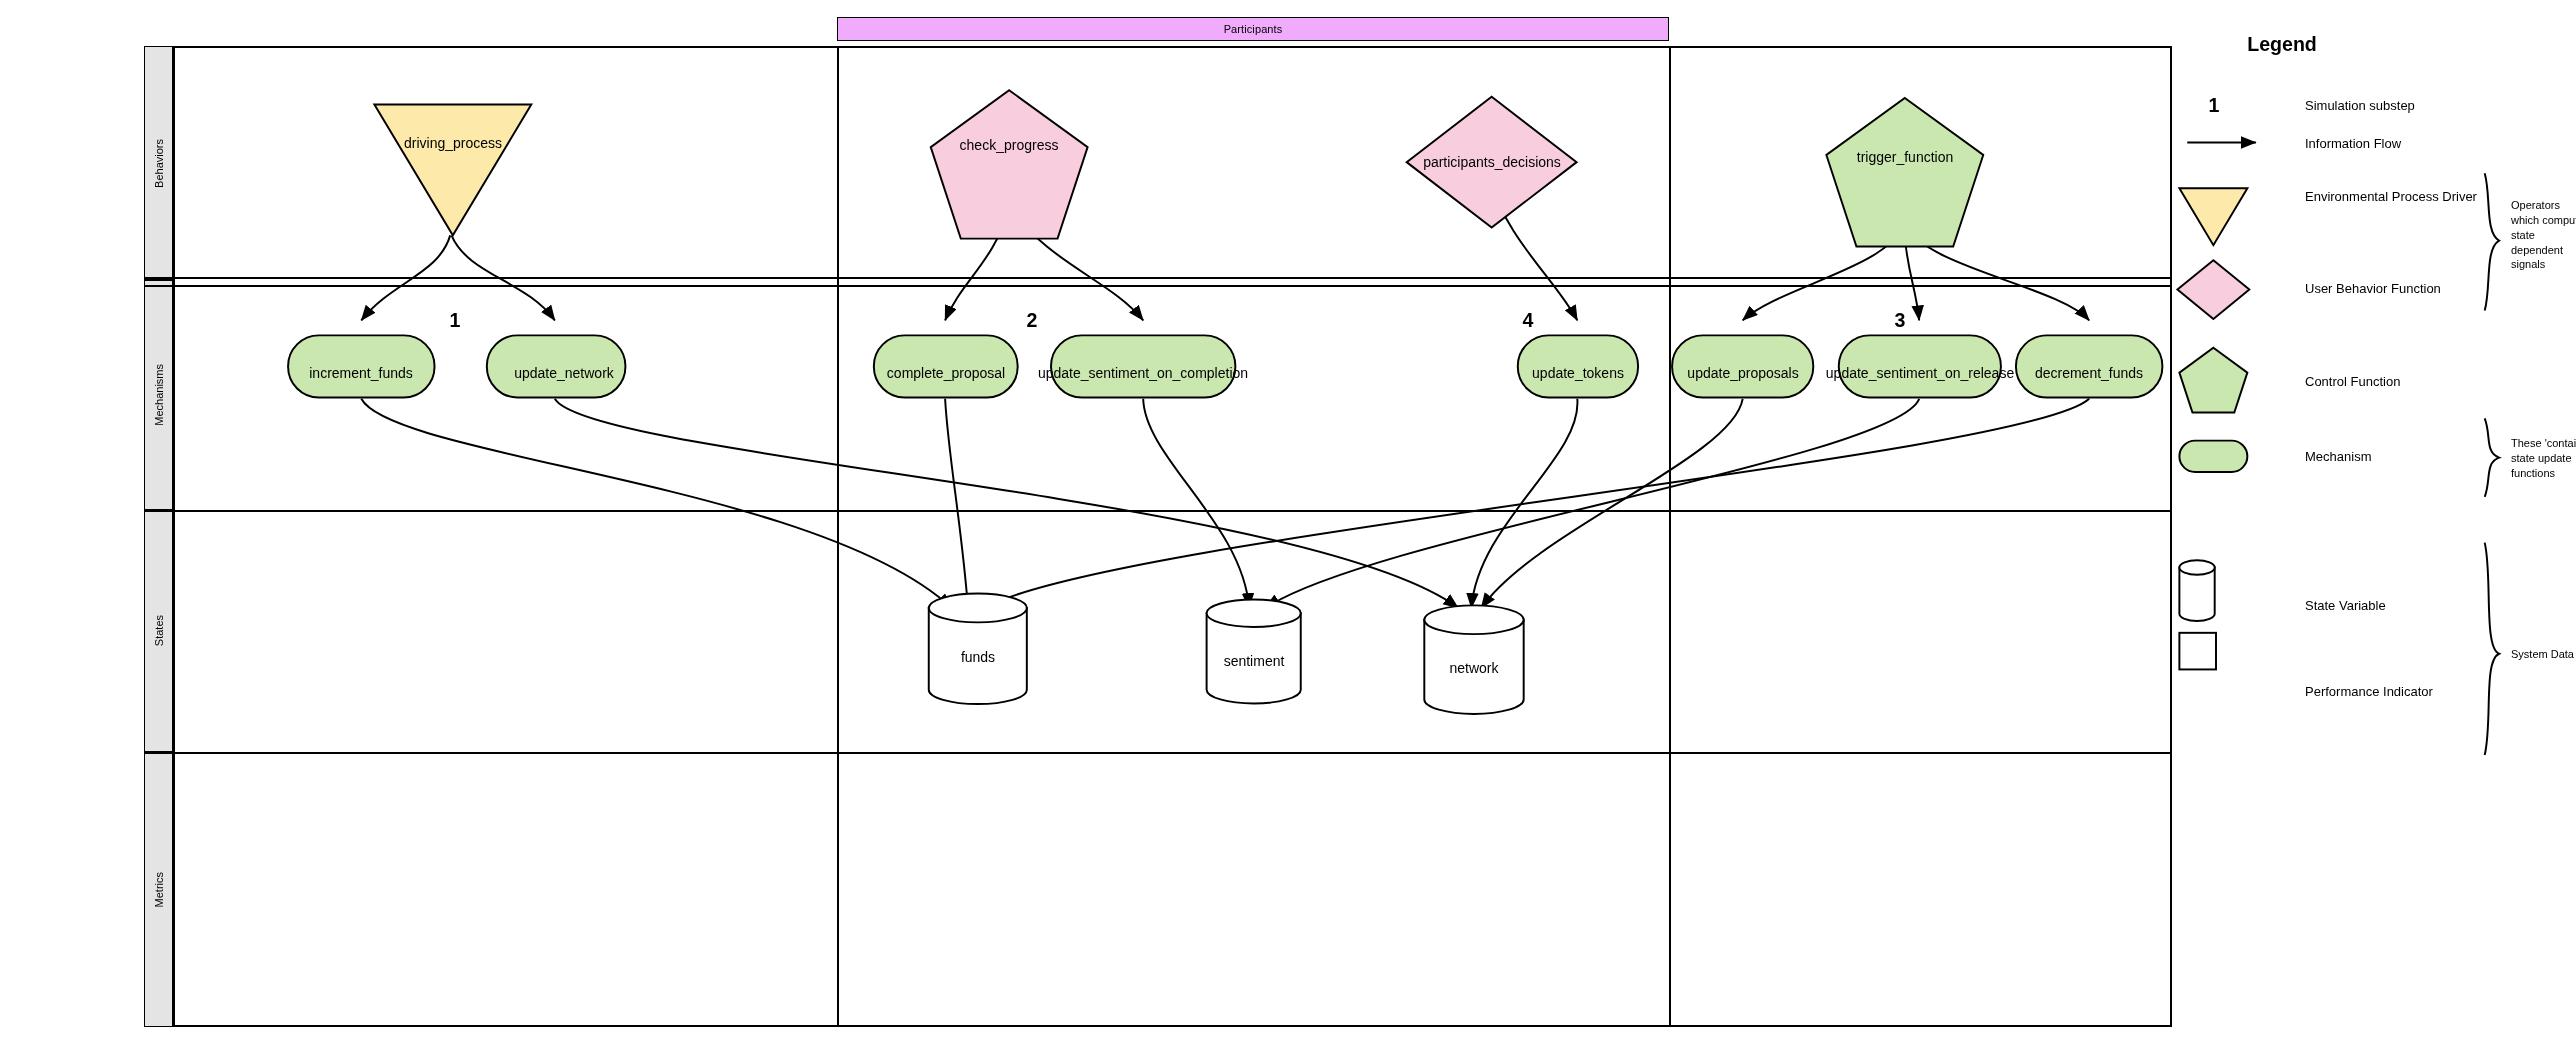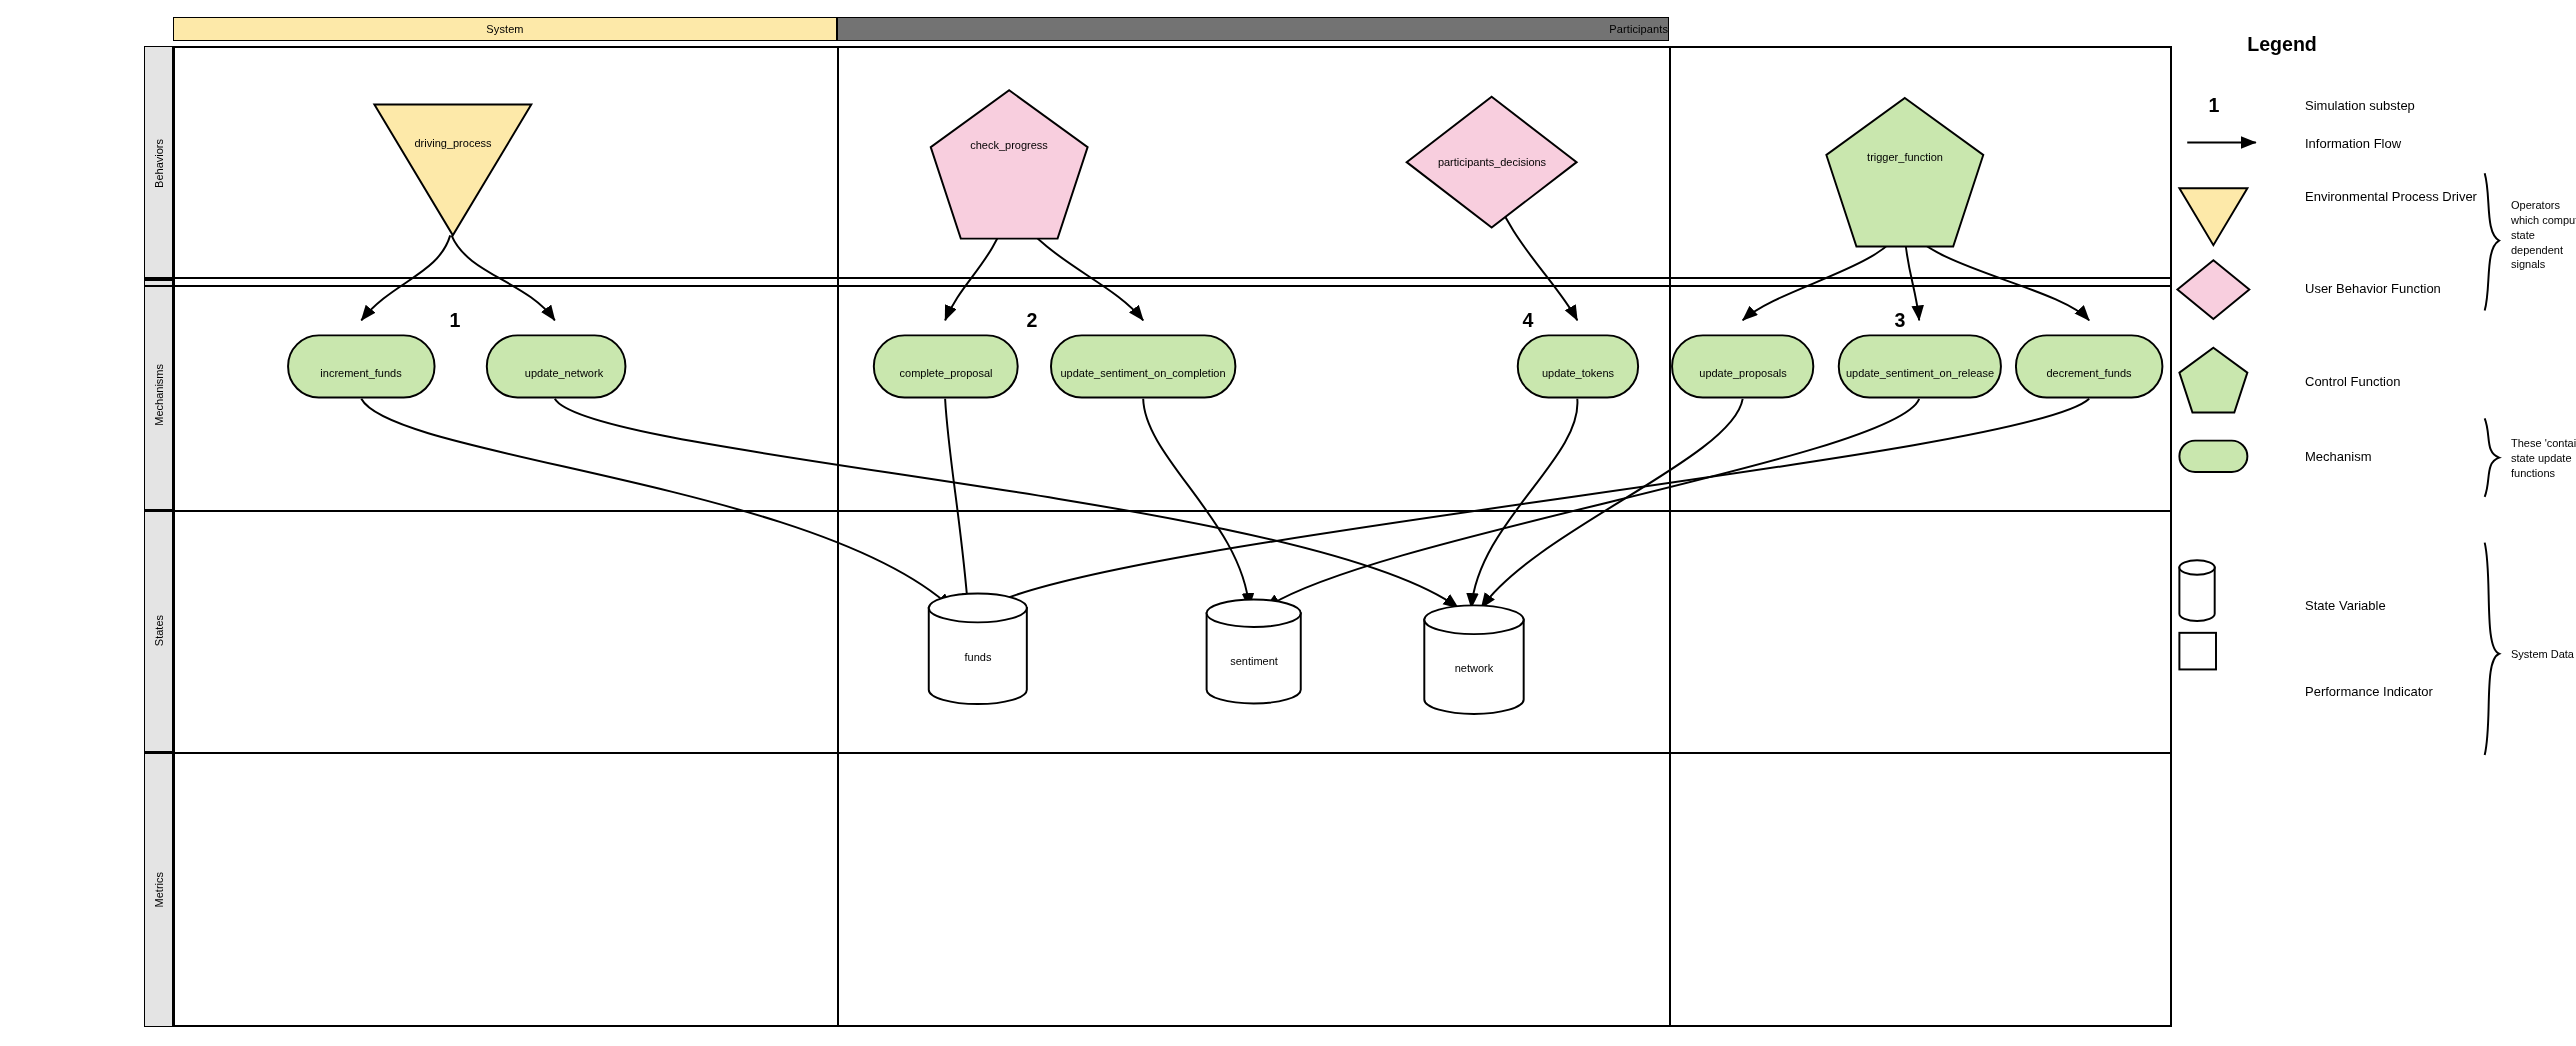--- a/index.html
+++ b/index.html
@@ -85,21 +85,21 @@
     left: 0; top: 0;
     width: 2576px;
     height: 1046px;
     pointer-events: none;
   }
 
   
   .node-label {
     position: absolute;
     transform: translate(-50%, -50%);
-    font-size: 11px;
+    font-size: 14px;
     white-space: nowrap;
     text-align: center;
     pointer-events: none;
   }
   .substep-num {
     position: absolute;
     transform: translate(-50%, -50%);
     font-size: 19.6px;
     font-weight: bold;
   }
@@ -130,24 +130,21 @@
     font-size: 11px;
     line-height: 1.35;
     width: 78px;
   }
 </style>
 </head>
 <body>
 
 <div id="canvas">
 
-  <div class="col-header" style="left:173px; width:664px; background:#FDE9A9;">
-    <span>System</span>
-  </div>
-  <div class="col-header" style="left:837px; width:832px; background:#737373;justify-content:flex-end;">
+  <div class="col-header" style="left:837px; width:832px; background:#f0abfc;">
     <span>Participants</span>
   </div>
 
   <div class="row-label" style="top:46px; height:234px;">
     <span>Behaviors</span>
   </div>
   <div class="row-label" style="top:280px; height:230px;">
     <span>Mechanisms</span>
   </div>
   <div class="row-label" style="top:510px; height:242px;">

